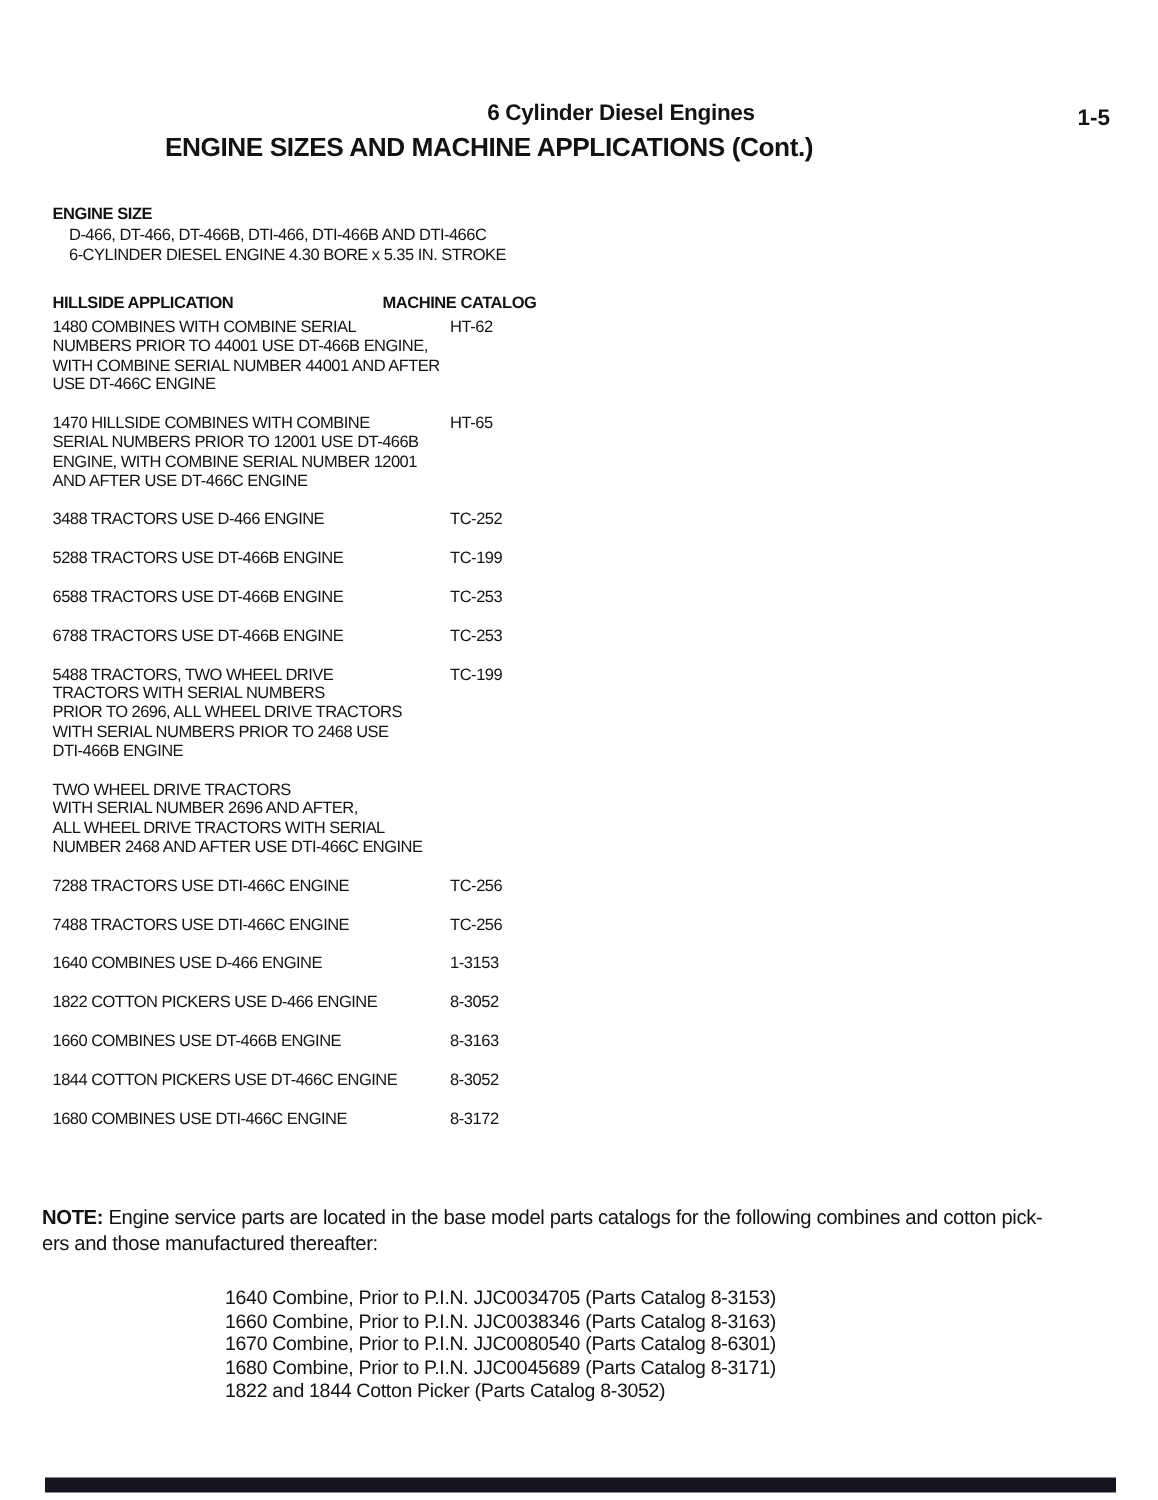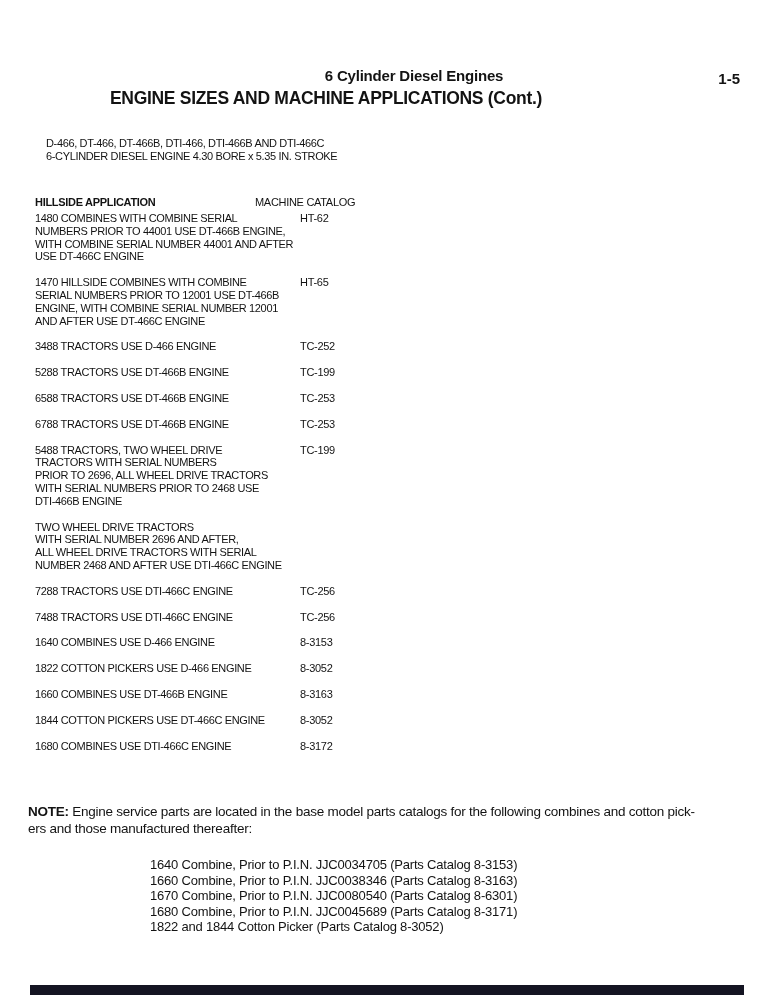--- a/index.html
+++ b/index.html
@@ -28,21 +28,21 @@
     font-size: 17.5px; font-weight: bold; letter-spacing: -0.3px;
   }
 
   .engine-size { position: absolute; top: 137px; left: 35px; }
   .engine-size .hd { font-size: 11px; font-weight: bold; letter-spacing: -0.3px; line-height: 13px; margin-bottom: 1px; }
   .engine-size .ln { font-size: 11px; letter-spacing: -0.35px; line-height: 12.6px; white-space: pre; padding-left: 11px; }
 
   .table { position: absolute; top: 196px; left: 35px; width: 700px; }
   .thead { position: relative; height: 13px; margin-bottom: 3px; }
   .th1 { position: absolute; left: 0; top: 0; font-size: 11px; font-weight: bold; letter-spacing: -0.3px; white-space: pre; }
-  .th2 { position: absolute; left: 220px; top: 0; font-size: 11px; font-weight: normal; letter-spacing: -0.3px; white-space: pre; text-align: center; }
+  .th2 { position: absolute; left: 220px; top: 0; font-size: 11px; font-weight: bold; letter-spacing: -0.3px; white-space: pre; text-align: center; }
   .row { position: relative; margin-bottom: 13px; }
   .app { font-size: 11px; letter-spacing: -0.35px; line-height: 12.8px; white-space: pre; }
   .cat { position: absolute; left: 265px; top: 0; font-size: 11px; letter-spacing: -0.3px; white-space: pre; }
 
   .note {
     position: absolute; top: 803px; left: 28px; width: 726px;
     font-size: 13.5px; line-height: 17px; letter-spacing: -0.25px;
     white-space: pre-wrap;
   }
   .note .note-label { font-weight: bold; margin-top: 11px; }
@@ -59,20 +59,21 @@
 </head>
 <body>
 
 <div class="page">
 
   <div class="center-title">6 Cylinder Diesel Engines</div>
   <div class="page-number">1-5</div>
   <div class="main-title">ENGINE SIZES AND MACHINE APPLICATIONS (Cont.)</div>
 
   <div class="engine-size">
+    <div class="hd">ENGINE SIZE</div>
     <div class="ln">D-466, DT-466, DT-466B, DTI-466, DTI-466B AND DTI-466C</div>
     <div class="ln">6-CYLINDER DIESEL ENGINE 4.30 BORE x 5.35 IN. STROKE</div>
   </div>
 
   <div class="table">
     <div class="thead">
       <div class="th1">HILLSIDE APPLICATION</div>
       <div class="th2">MACHINE CATALOG</div>
     </div>
     <div id="rows-host">
@@ -124,21 +125,21 @@
         <div class="row">
           <div class="app">7288 TRACTORS USE DTI-466C ENGINE</div>
           <div class="cat">TC-256</div>
         </div>
         <div class="row">
           <div class="app">7488 TRACTORS USE DTI-466C ENGINE</div>
           <div class="cat">TC-256</div>
         </div>
         <div class="row">
           <div class="app">1640 COMBINES USE D-466 ENGINE</div>
-          <div class="cat">8-3153</div>
+          <div class="cat">1-3153</div>
         </div>
         <div class="row">
           <div class="app">1822 COTTON PICKERS USE D-466 ENGINE</div>
           <div class="cat">8-3052</div>
         </div>
         <div class="row">
           <div class="app">1660 COMBINES USE DT-466B ENGINE</div>
           <div class="cat">8-3163</div>
         </div>
         <div class="row">

